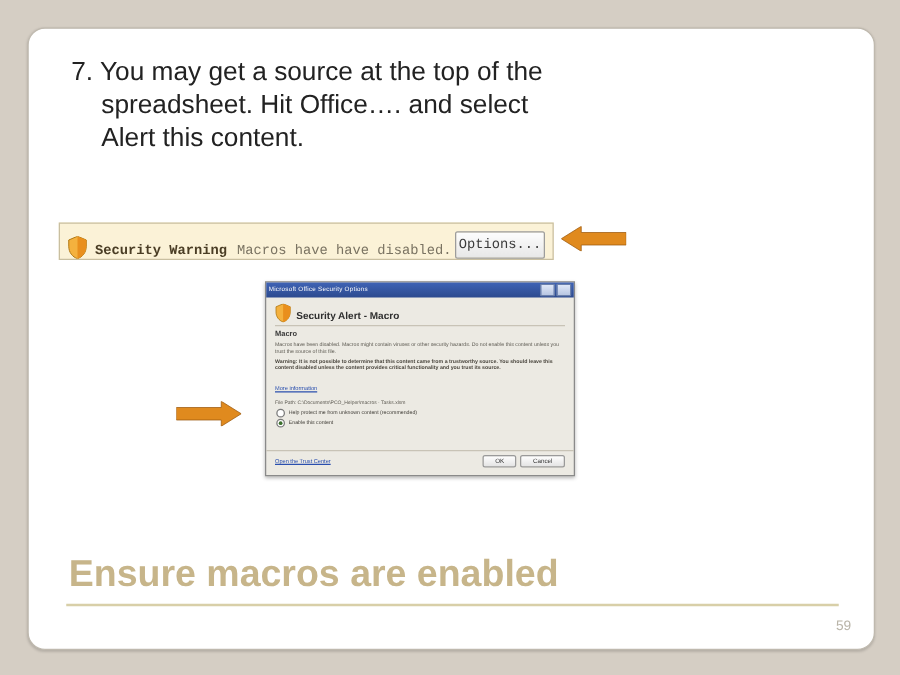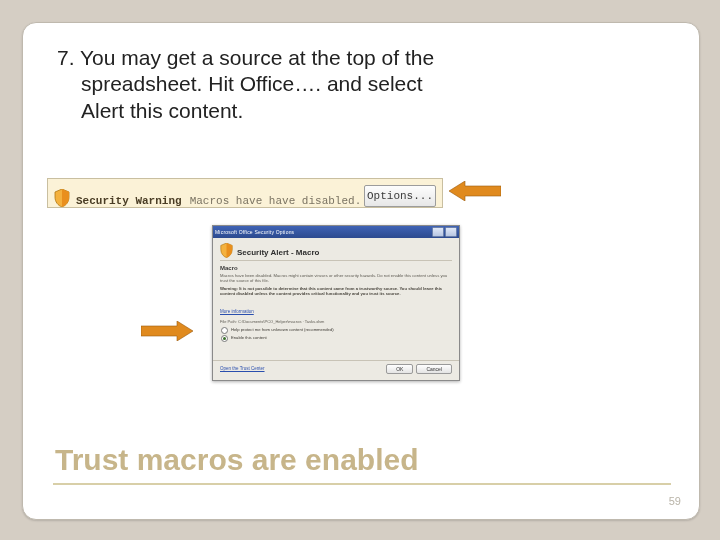--- a/index.html
+++ b/index.html
@@ -129,16 +129,16 @@
       </div>
     </div>
   </div>
 
   <div class="arrow arrow2">
     <svg viewBox="0 0 52 20">
         <polygon points="52,10 36,0 36,5 0,5 0,15 36,15 36,20" fill="#e08a1e" stroke="#9c5a0d" stroke-width="0.6"></polygon>
       </svg>
   </div>
 
-  <div class="footer-title">Trust macros are enabled</div>
+  <div class="footer-title">Ensure macros are enabled</div>
   <div class="footer-line"></div>
   <div class="pagenum">59</div>
 </div>
 
 </body></html>

